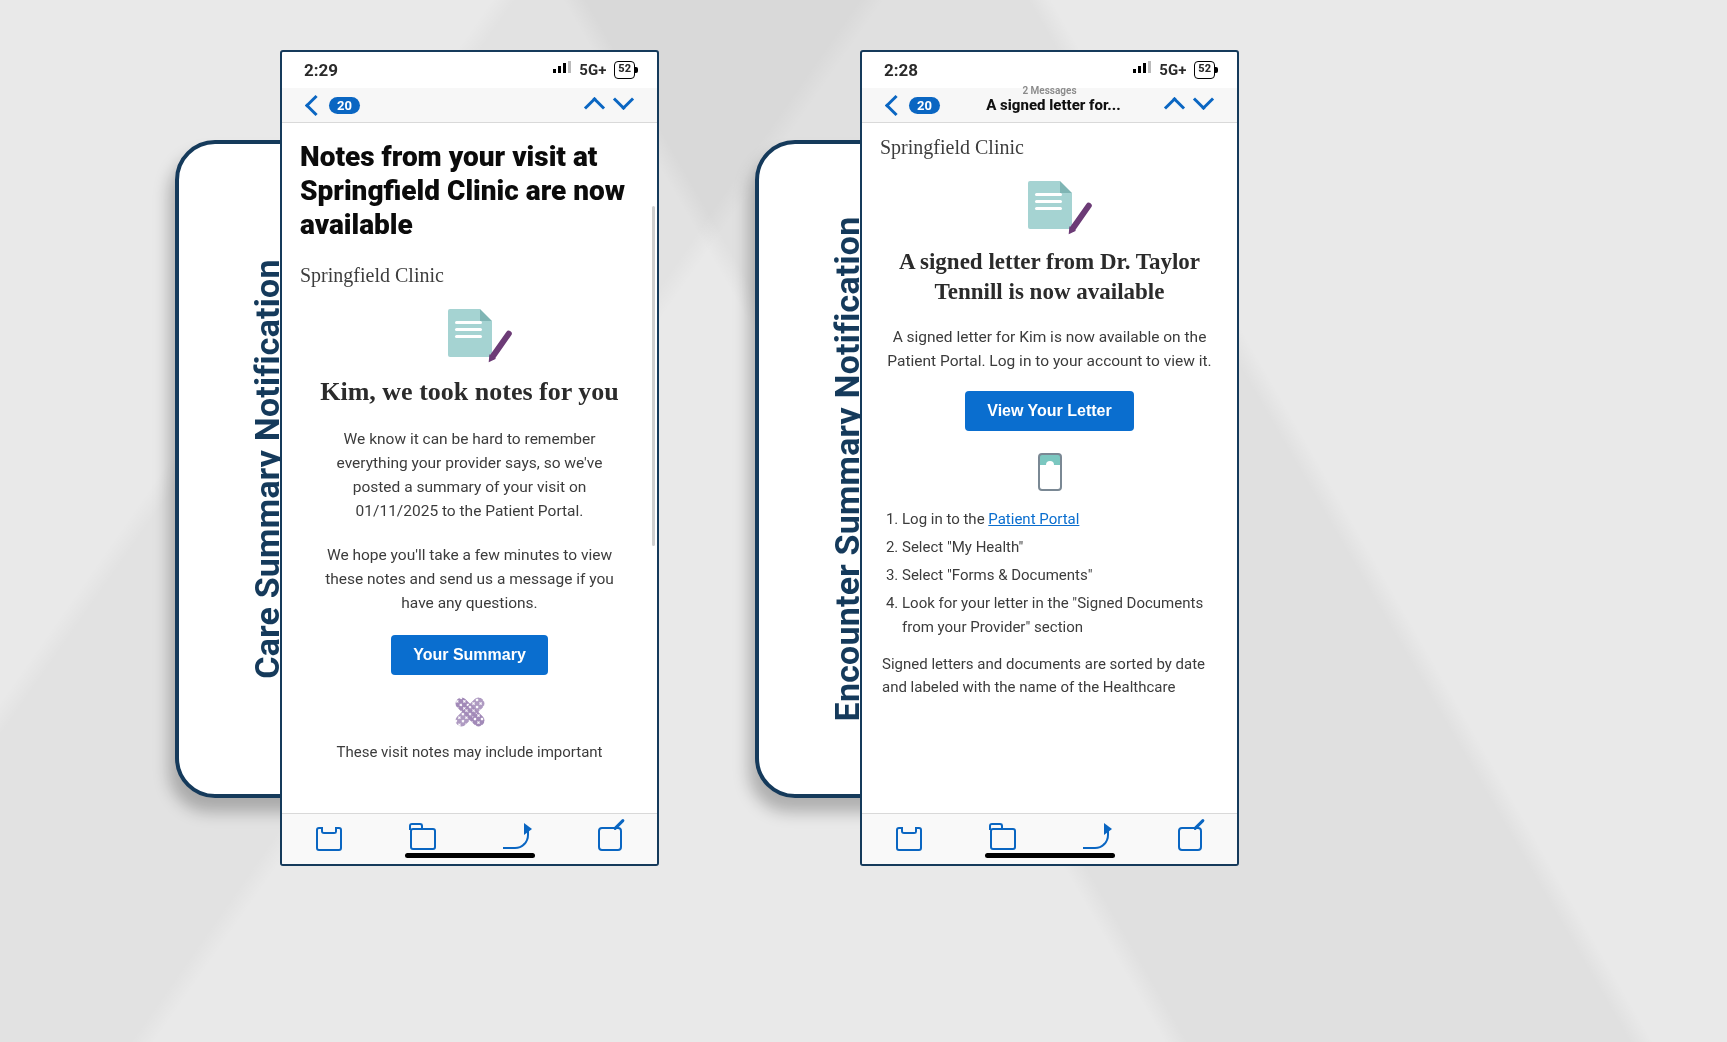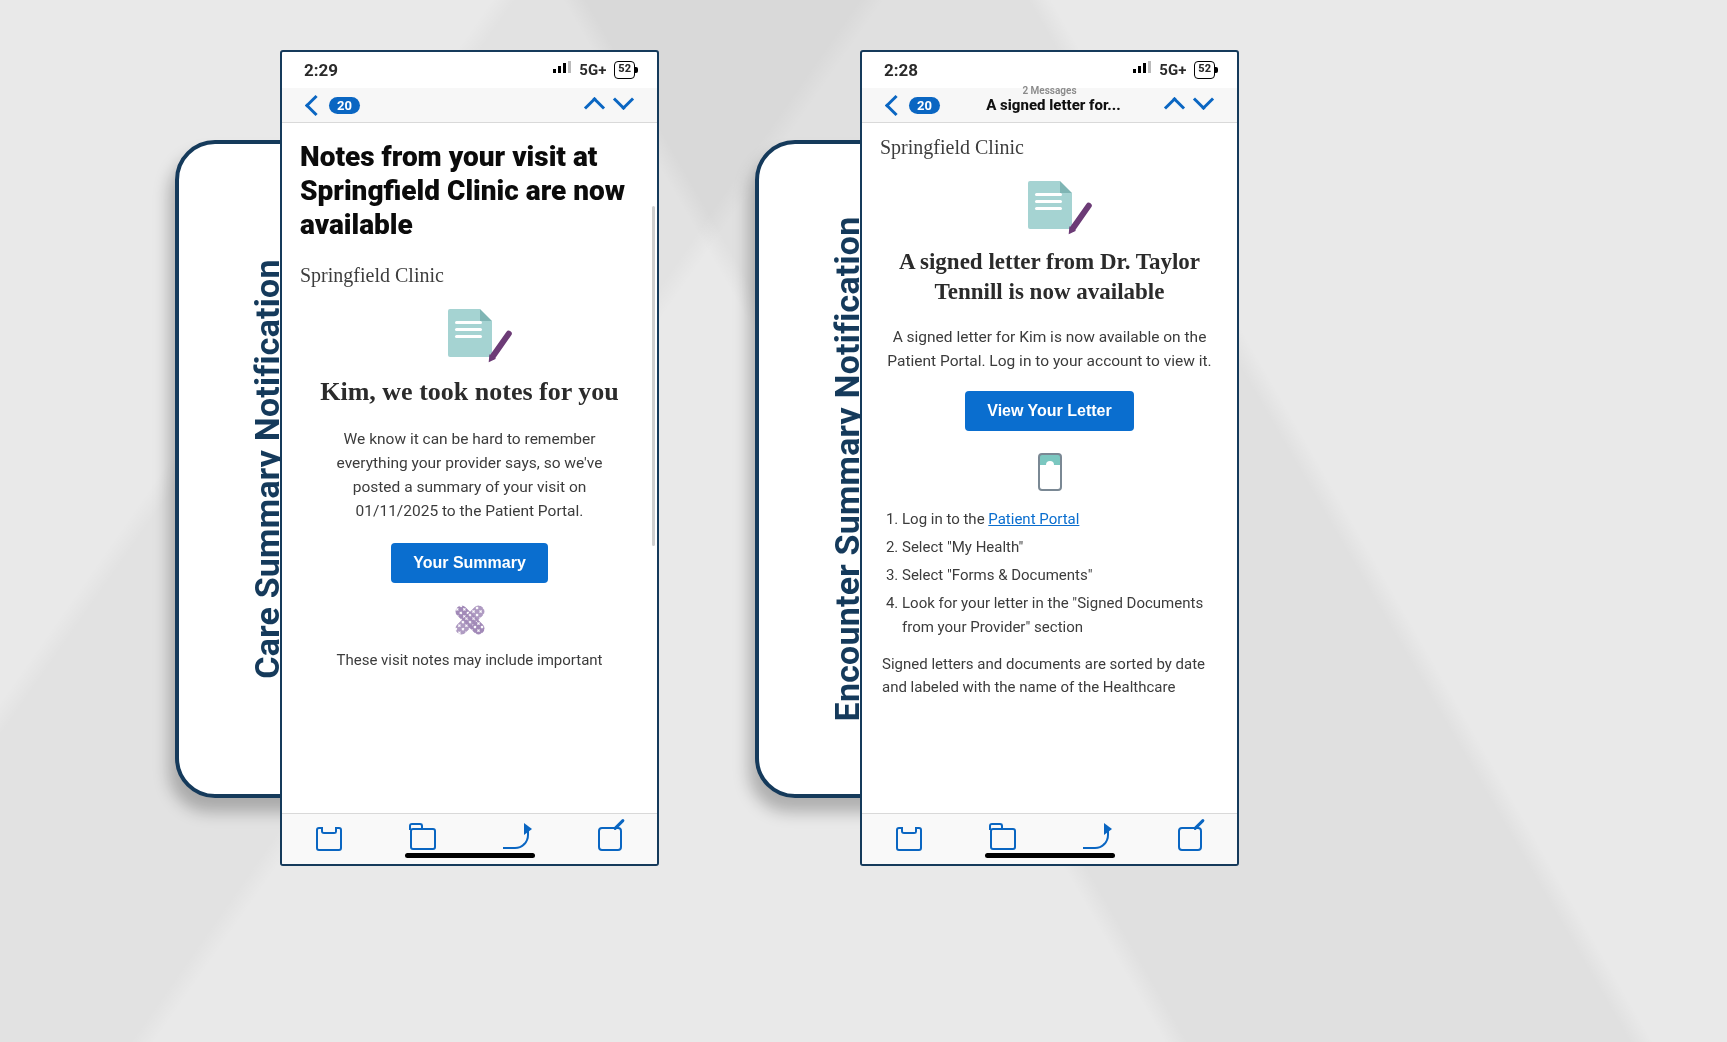--- a/index.html
+++ b/index.html
@@ -263,20 +263,21 @@
         <div class="scrolltrack"></div>
         <h1 class="subjecthdr">Notes from your visit at Springfield Clinic are now available</h1>
         <div class="clinicname">Springfield Clinic</div>
         <div class="docicon">
           <div class="sheet"></div>
             <div class="lines"></div>
             <div class="pen"></div>
         </div>
         <h2 class="h2serif">Kim, we took notes for you</h2>
         <p class="bodyp">We know it can be hard to remember everything your provider says, so we've posted a summary of your visit on 01/11/2025 to the Patient Portal.</p>
+        <p class="bodyp">We hope you'll take a few minutes to view these notes and send us a message if you have any questions.</p>
         <button class="cta">Your Summary</button>
         <div class="bandaid"></div>
         <p class="smallp">These visit notes may include important</p>
       </div>
 
       <div class="toolbar">
         <div class="tbtn">
             <span class="inboxicn"></span>
           </div>
         <div class="tbtn">

